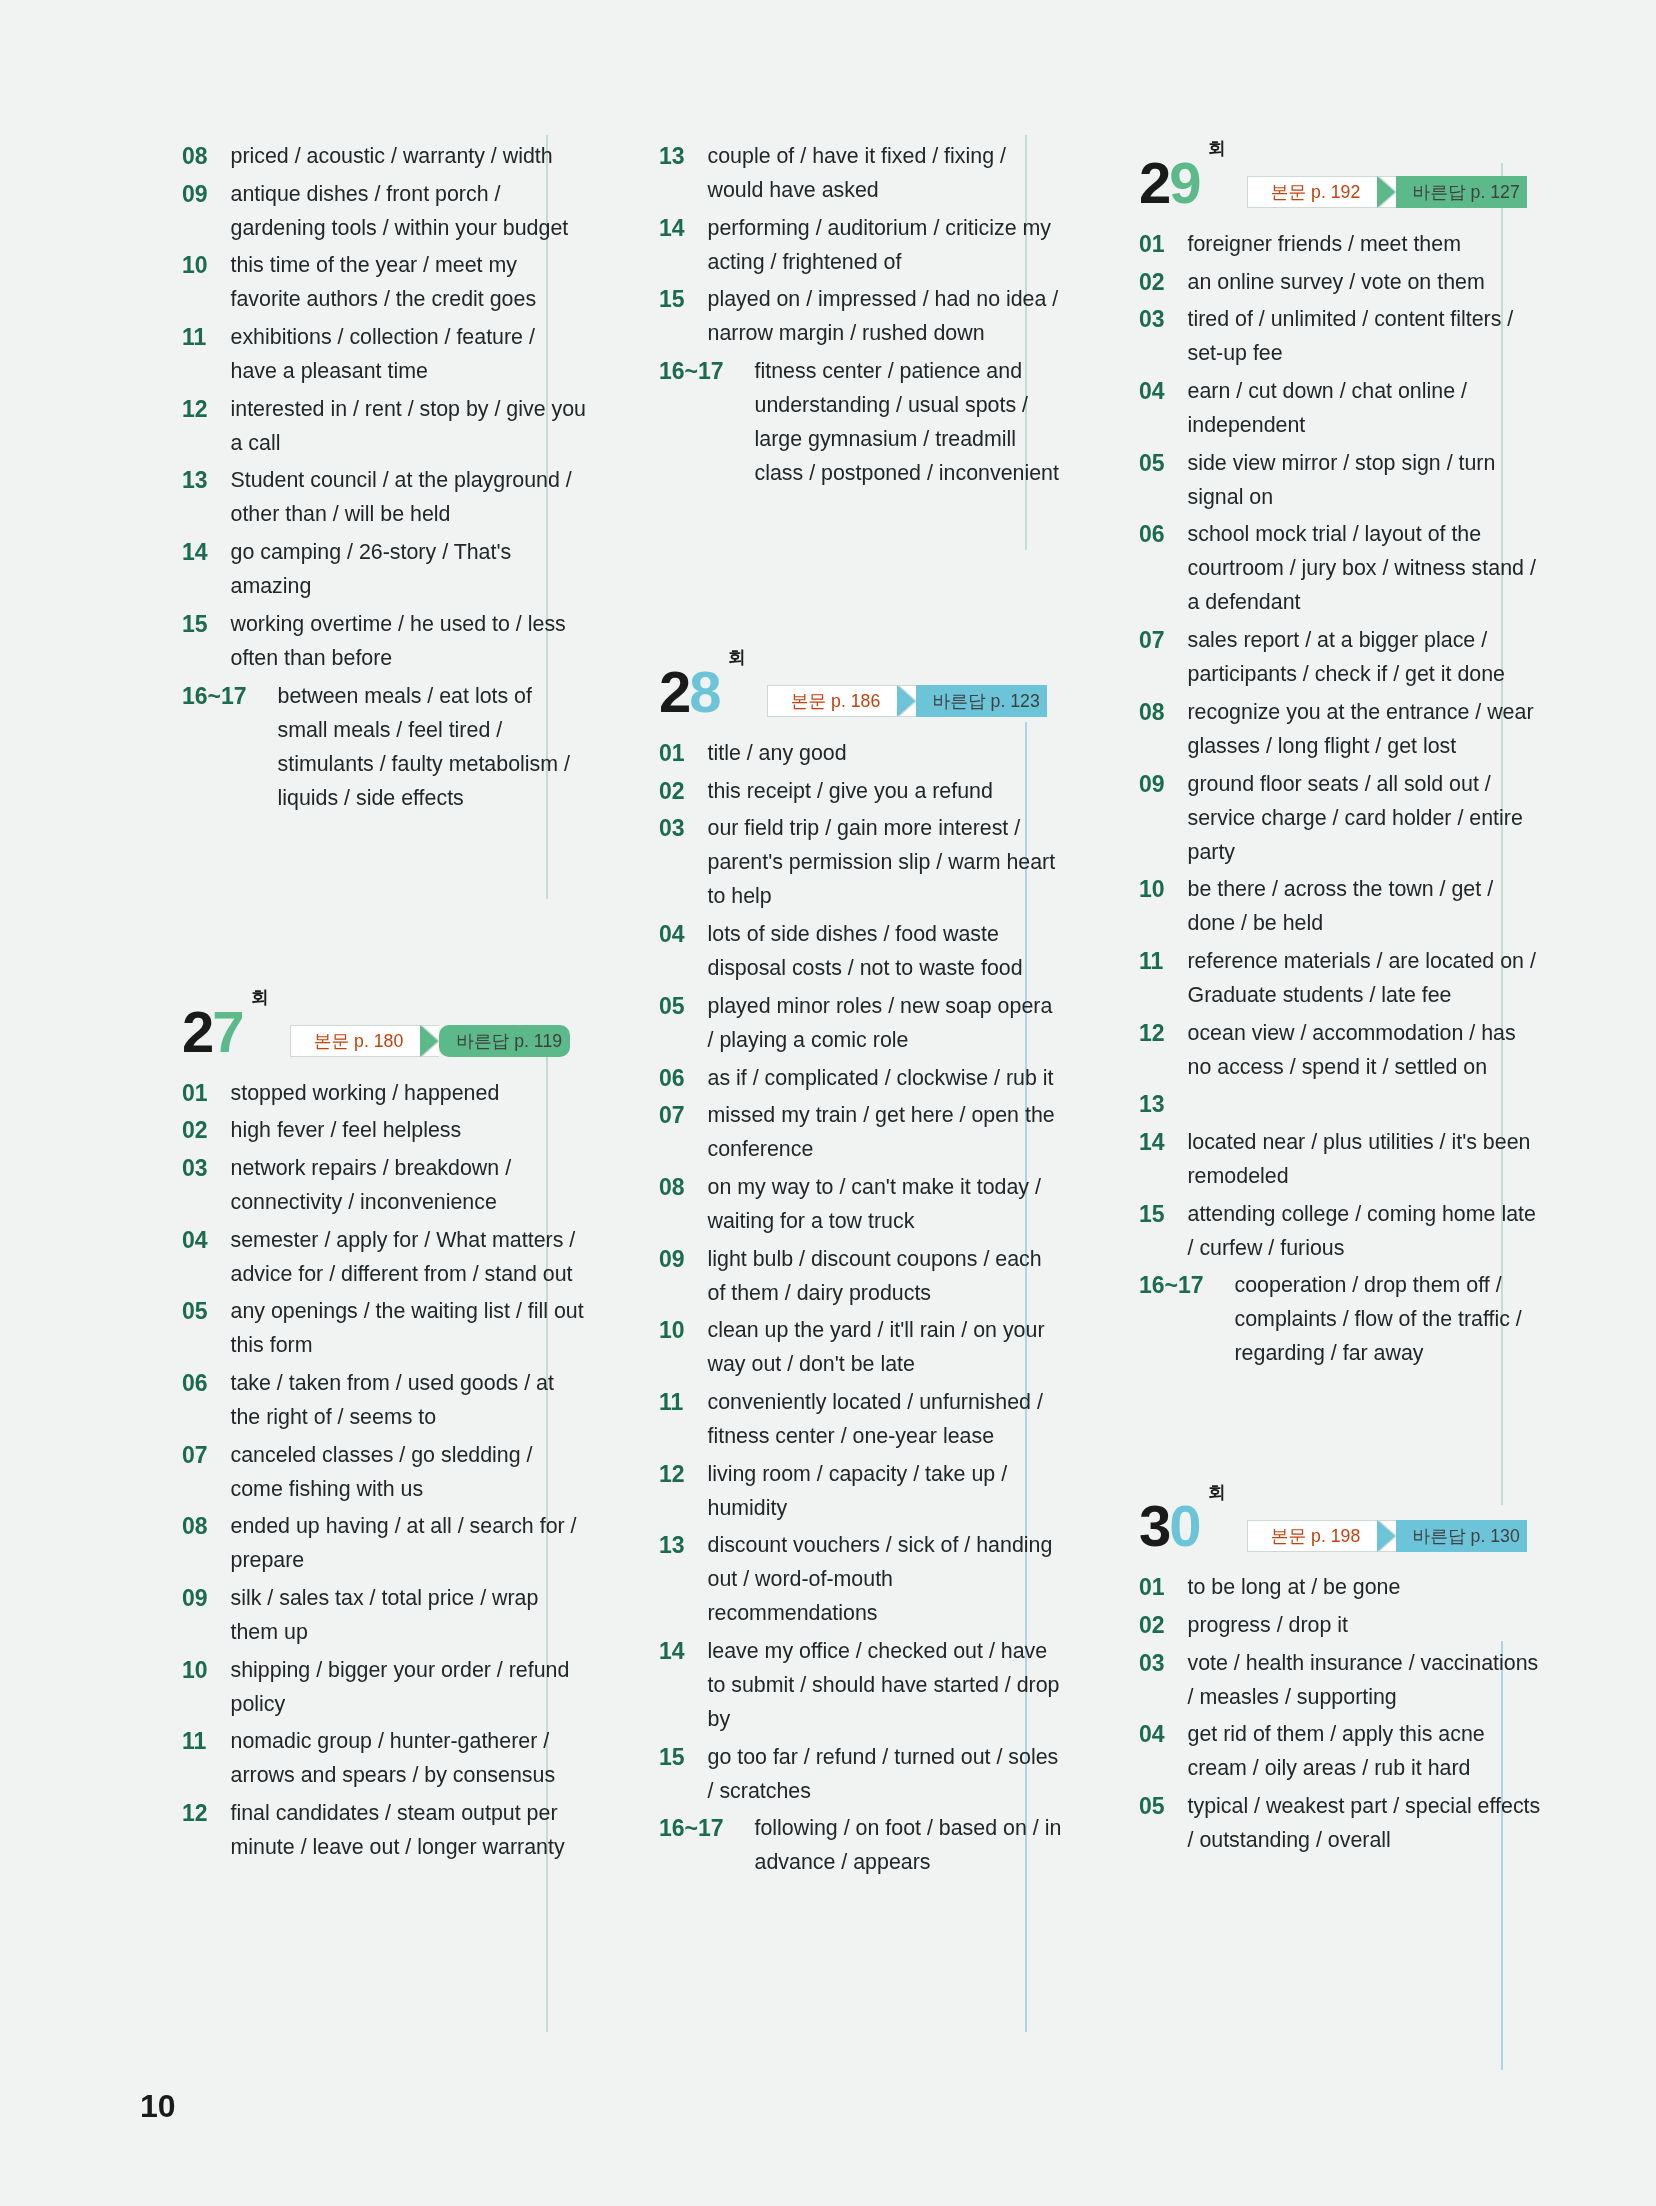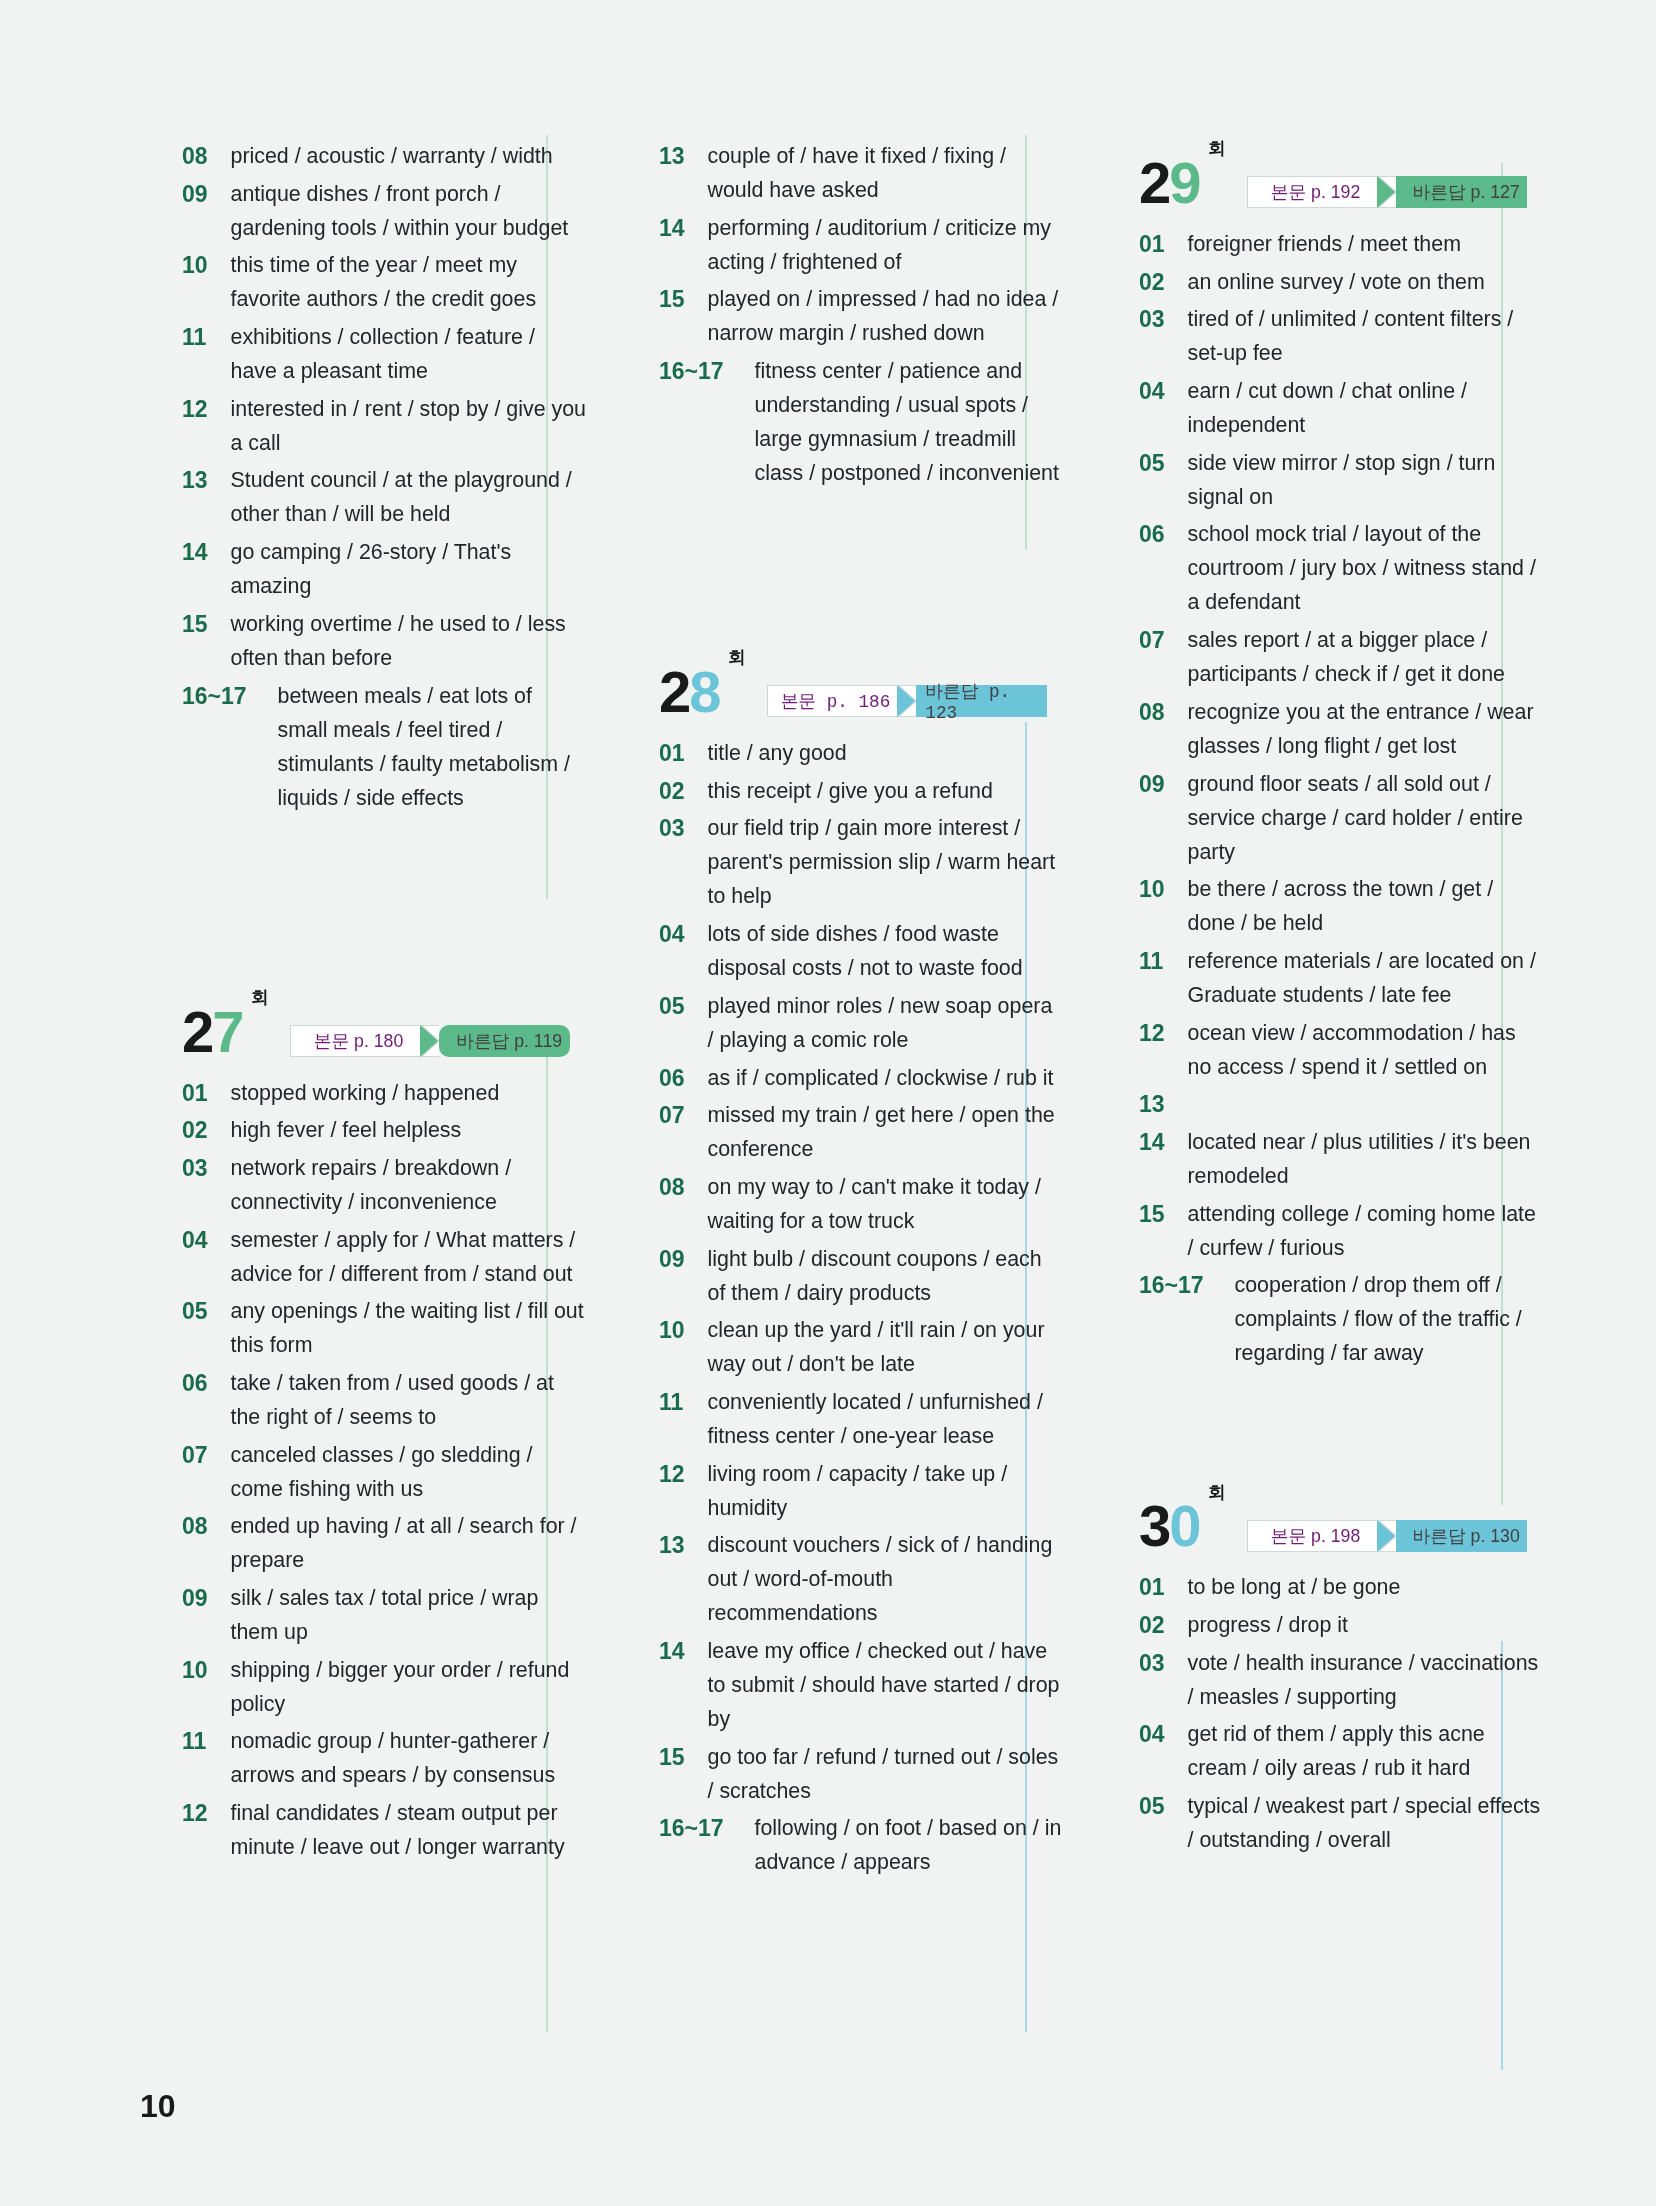--- a/index.html
+++ b/index.html
@@ -84,21 +84,21 @@
   }
   .badge-left {
     flex: 1 1 auto;
     background: #ffffff;
     border: 0.9px solid #cfd8d4;
     border-right: none;
     display: flex;
     align-items: center;
     justify-content: center;
     font-size: 17.7px;
-    color: #701a75;
+    color: #c2410c;
     position: relative;
     padding-right: 13px;
     box-sizing: border-box;
   }
   .badge-right {
     flex: 0 0 131px;
     display: flex;
     align-items: center;
     justify-content: center;
     font-size: 17.7px;
@@ -305,21 +305,21 @@
             <li class="ans-item">
               <span class="ans-num wide">16~17</span>
               <span class="ans-text">fitness center / patience and understanding / usual spots / large gymnasium / treadmill class / postponed / inconvenient</span>
             </li>
           </ul>
         </div>
         <div class="section" style="margin-top: 158px;">
           <div class="sec-head">
             <div class="sec-num"><span>2</span><span class="accent" style="color: rgb(108, 196, 216);">8</span></div>
             <div class="sec-hoi" style="left: 69px; bottom: 54px;">회</div>
-            <div class="badge" style="left: 108px; font-family: Liberation Mono, monospace; --acc: #6cc4d8;">
+            <div class="badge" style="left: 108px; --acc: #6cc4d8;">
               <div class="badge-left">본문 p. 186</div>
               <div class="badge-right" style="background: rgb(108, 196, 216);">바른답 p. 123</div>
             </div>
           </div>
           <ul class="ans-list">
             <li class="ans-item">
               <span class="ans-num">01</span>
               <span class="ans-text">title / any good</span>
             </li>
             <li class="ans-item">

